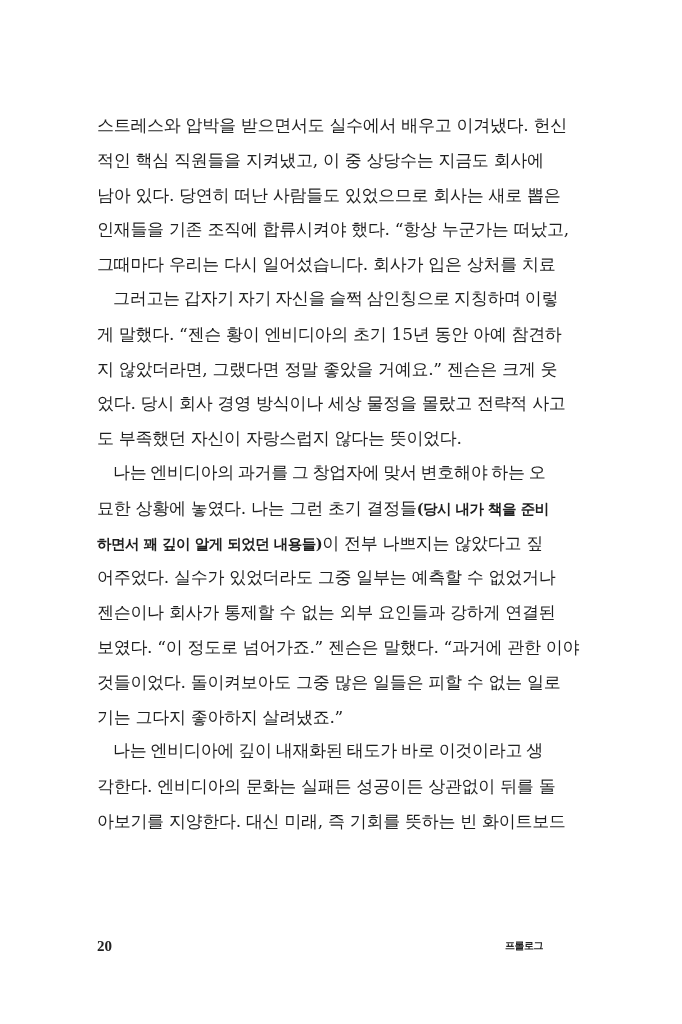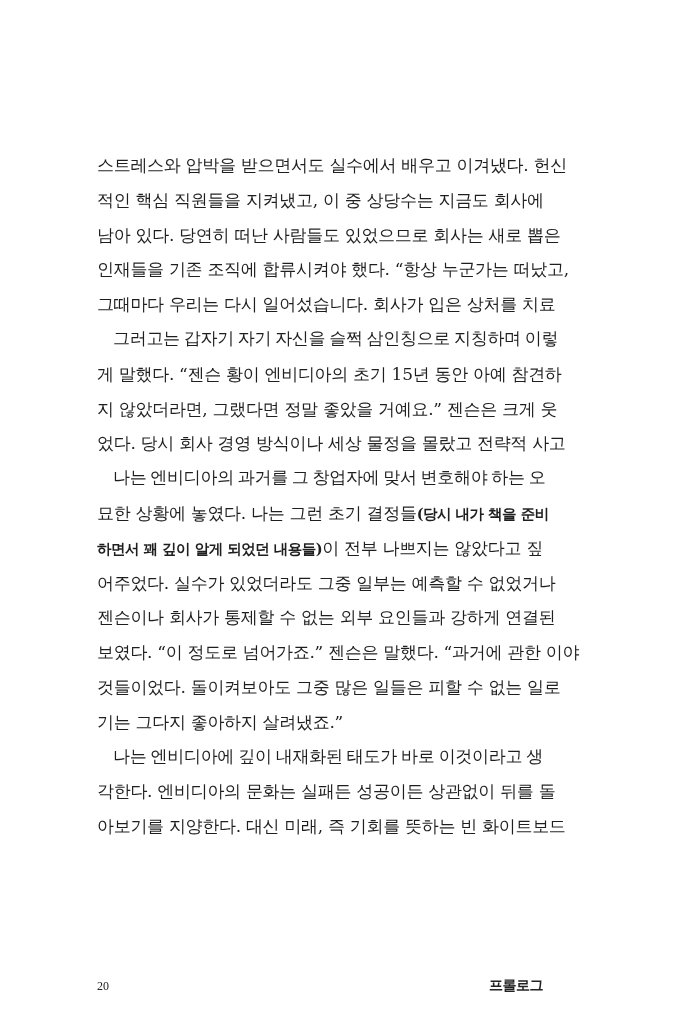--- a/index.html
+++ b/index.html
@@ -13,21 +13,20 @@
       position: relative;
       overflow: hidden;
       color: #1a1a1a;
     }
     .page {
       position: absolute;
       left: 0; top: 0;
       width: 682px;
       height: 948px;
       background: #ffffff;
-      margin-top: 40px;
     }
     .body-text {
       position: absolute;
       left: 97px;
       top: 108px;
       width: 446px;
       font-family: "DejaVu Serif", "Liberation Serif", serif;
       font-size: 17px;
       line-height: 34.8px;
       letter-spacing: -0.3px;
@@ -58,45 +57,47 @@
       top: 936px;
       left: 97px;
       width: 446px;
       height: 20px;
       display: flex;
       justify-content: space-between;
       align-items: center;
     }
     .page-number {
       font-family: "Liberation Serif", "DejaVu Serif", serif;
-      font-size: 12px;
+      font-size: 15px;
       color: #222;
+      font-weight: bold;
     }
     .running-head {
       font-family: "DejaVu Sans", "Liberation Sans", sans-serif;
-      font-size: 14px;
+      font-size: 10px;
       font-weight: bold;
       color: #222;
       letter-spacing: -0.5px;
     }
   </style>
 </head>
 <body>
 
 <div class="page">
   <div class="body-text">
     <span class="line">스트레스와 압박을 받으면서도 실수에서 배우고 이겨냈다. 헌신</span>
     <span class="line">적인 핵심 직원들을 지켜냈고, 이 중 상당수는 지금도 회사에</span>
     <span class="line">남아 있다. 당연히 떠난 사람들도 있었으므로 회사는 새로 뽑은</span>
     <span class="line">인재들을 기존 조직에 합류시켜야 했다. “항상 누군가는 떠났고,</span>
     <span class="line">그때마다 우리는 다시 일어섰습니다. 회사가 입은 상처를 치료</span>
     <span class="line indent">그러고는 갑자기 자기 자신을 슬쩍 삼인칭으로 지칭하며 이렇</span>
     <span class="line">게 말했다. “젠슨 황이 엔비디아의 초기 15년 동안 아예 참견하</span>
     <span class="line">지 않았더라면, 그랬다면 정말 좋았을 거예요.” 젠슨은 크게 웃</span>
     <span class="line">었다. 당시 회사 경영 방식이나 세상 물정을 몰랐고 전략적 사고</span>
+    <span class="line last">도 부족했던 자신이 자랑스럽지 않다는 뜻이었다.</span>
     <span class="line indent">나는 엔비디아의 과거를 그 창업자에 맞서 변호해야 하는 오</span>
     <span class="line">
       <span>묘한 상황에 놓였다. 나는 그런 초기 결정들</span><span class="small">(당시 내가 책을 준비</span>
     </span>
     <span class="line">
       <span class="small">하면서 꽤 깊이 알게 되었던 내용들)</span><span>이 전부 나쁘지는 않았다고 짚</span>
     </span>
     <span class="line">어주었다. 실수가 있었더라도 그중 일부는 예측할 수 없었거나</span>
     <span class="line">젠슨이나 회사가 통제할 수 없는 외부 요인들과 강하게 연결된</span>
     <span class="line">보였다. “이 정도로 넘어가죠.” 젠슨은 말했다. “과거에 관한 이야</span>

